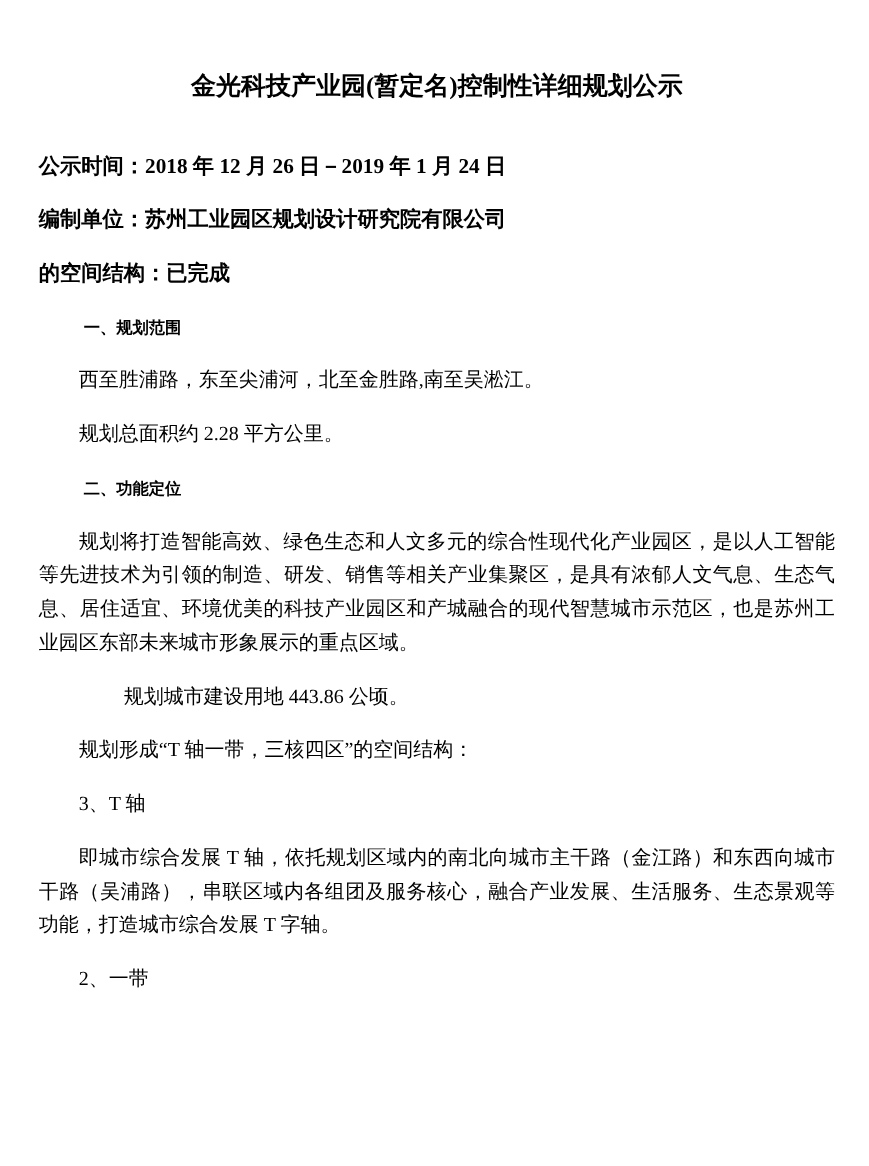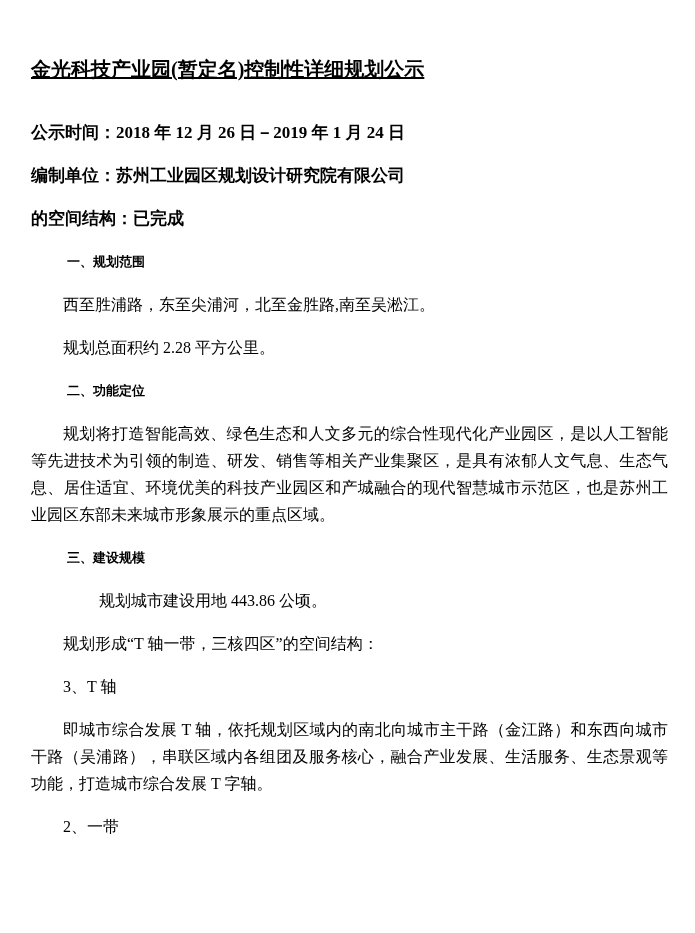--- a/index.html
+++ b/index.html
@@ -9,24 +9,23 @@
     box-sizing: border-box;
     background: #ffffff;
     color: #000000;
     font-family: "Liberation Serif", "DejaVu Serif", serif;
     padding: 55px 27px 20px 31px;
     overflow: hidden;
   }
   .doc-title {
     font-size: 20px;
     font-weight: bold;
-    text-align: left;
+    text-align: center;
     line-height: 28px;
     margin: 0 0 36px 0;
-    text-decoration: underline;
   }
   p { margin: 0 0 16px 0; }
   .meta-line {
     font-size: 17px;
     font-weight: bold;
     line-height: 27px;
   }
   .sec-heading {
     font-size: 13px;
     font-weight: bold;
@@ -66,21 +65,20 @@
   <h2 class="sec-heading">一、规划范围</h2>
 
   <p class="body-line">西至胜浦路，东至尖浦河，北至金胜路,南至吴淞江。</p>
 
   <p class="body-line">规划总面积约 2.28 平方公里。</p>
 
   <h2 class="sec-heading">二、功能定位</h2>
 
   <p class="body-para">规划将打造智能高效、绿色生态和人文多元的综合性现代化产业园区，是以人工智能等先进技术为引领的制造、研发、销售等相关产业集聚区，是具有浓郁人文气息、生态气息、居住适宜、环境优美的科技产业园区和产城融合的现代智慧城市示范区，也是苏州工业园区东部未来城市形象展示的重点区域。</p>
 
-  <h2 class="sec-heading">三、建设规模</h2>
 
   <p class="body-line-deep">规划城市建设用地 443.86 公顷。</p>
 
 
   <p class="body-line">规划形成“T 轴一带，三核四区”的空间结构：</p>
 
   <p class="body-line">3、T 轴</p>
 
   <p class="body-para">即城市综合发展 T 轴，依托规划区域内的南北向城市主干路（金江路）和东西向城市干路（吴浦路），串联区域内各组团及服务核心，融合产业发展、生活服务、生态景观等功能，打造城市综合发展 T 字轴。</p>
 

